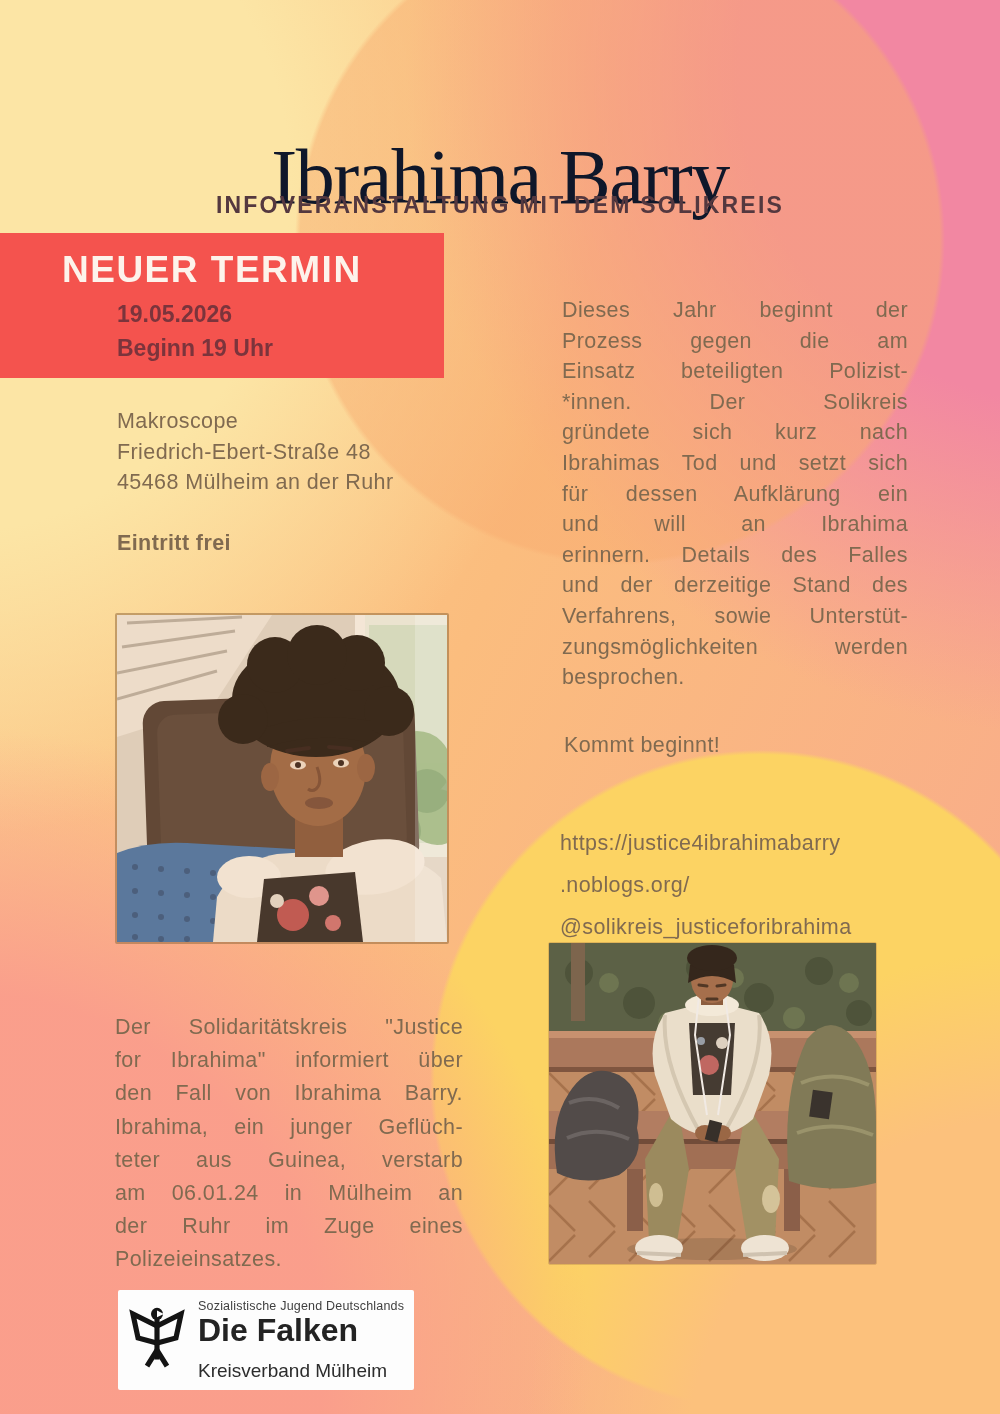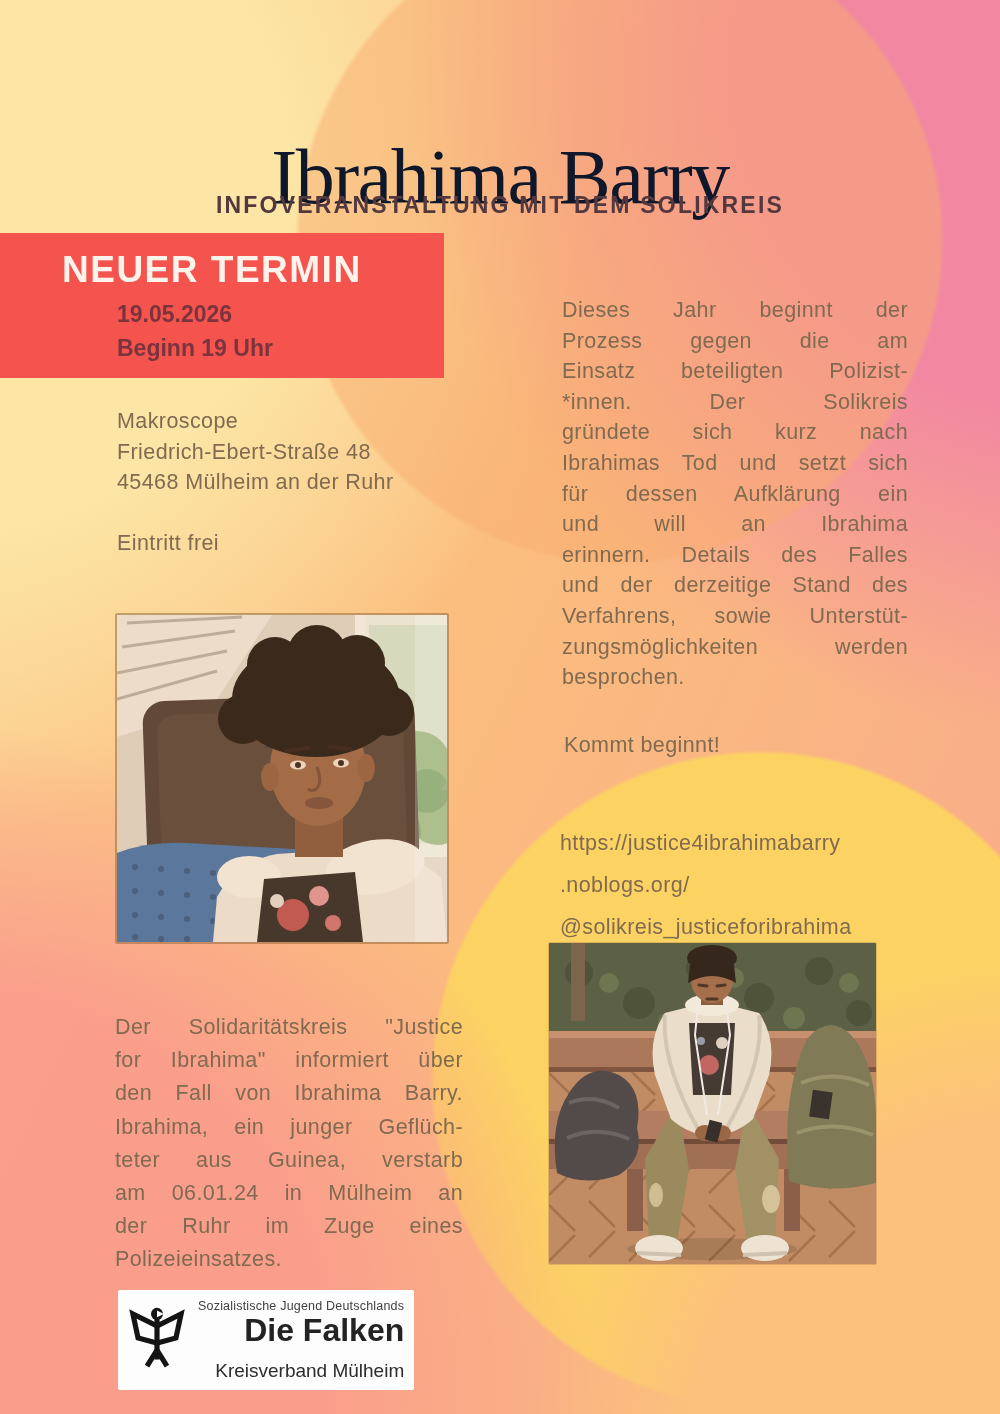--- a/index.html
+++ b/index.html
@@ -27,34 +27,34 @@
   .subtitle{
     position:absolute;top:192px;left:0;right:0;text-align:center;
     font-size:23px;font-weight:700;letter-spacing:2.2px;color:#54383f;
   }
   .event-box{position:absolute;left:0;top:233px;width:444px;height:145px;background:#f4534e;}
   .event-heading{position:absolute;left:62px;top:16px;font-size:37px;font-weight:800;letter-spacing:1.5px;color:#fdf3eb;}
   .event-date{position:absolute;left:117px;top:68px;font-size:23px;font-weight:700;color:#7b343c;}
   .event-time{position:absolute;left:117px;top:102px;font-size:23px;font-weight:700;color:#7b343c;}
   .txt{color:#806a50;font-weight:500;letter-spacing:.4px;}
   .venue{position:absolute;left:117px;top:406px;font-size:21.5px;line-height:30.5px;white-space:pre-line;}
-  .admission{position:absolute;left:117px;top:531px;font-size:21.5px;}
+  .admission{position:absolute;left:117px;top:531px;font-size:21.5px;font-weight:bold;}
   .para{white-space:pre-line;text-align:justify;text-align-last:justify;}
   .process{position:absolute;left:562px;top:295px;width:346px;font-size:21.5px;line-height:30.6px;}
   .cta{position:absolute;left:564px;top:733px;font-size:21.5px;}
   .links{position:absolute;left:560px;top:822px;font-size:21.5px;line-height:42px;white-space:pre-line;}
   .about{position:absolute;left:115px;top:1011px;width:348px;font-size:21.5px;line-height:33.2px;}
   figure{margin:0;}
   .photo{position:absolute;overflow:hidden;border-radius:2px;}
   .photo svg{display:block;width:100%;height:100%;}
   .photo1{left:115px;top:613px;width:330px;height:327px;border:2px solid rgba(150,108,62,.55);}
   .photo2{left:548px;top:942px;width:327px;height:321px;border:1px solid rgba(170,122,70,.35);}
   .logo{
     position:absolute;left:118px;top:1290px;width:296px;height:100px;background:#fdfdfd;
-    display:flex;align-items:center;padding:0 8px;box-sizing:border-box;border-radius:2px;text-align:right;
+    display:flex;align-items:center;padding:0 8px;box-sizing:border-box;border-radius:2px;
   }
   .logo-text{margin-left:10px;line-height:1;}
   .logo-small{font-size:12.5px;color:#3f3f3f;letter-spacing:.2px;margin-bottom:2px;}
   .logo-name{font-size:32px;font-weight:700;color:#232323;line-height:1.02;}
   .logo-sub{font-size:19px;color:#2c2c2c;margin-top:14px;}
 </style>
 </head>
 <body>
 
 <div class="poster">

